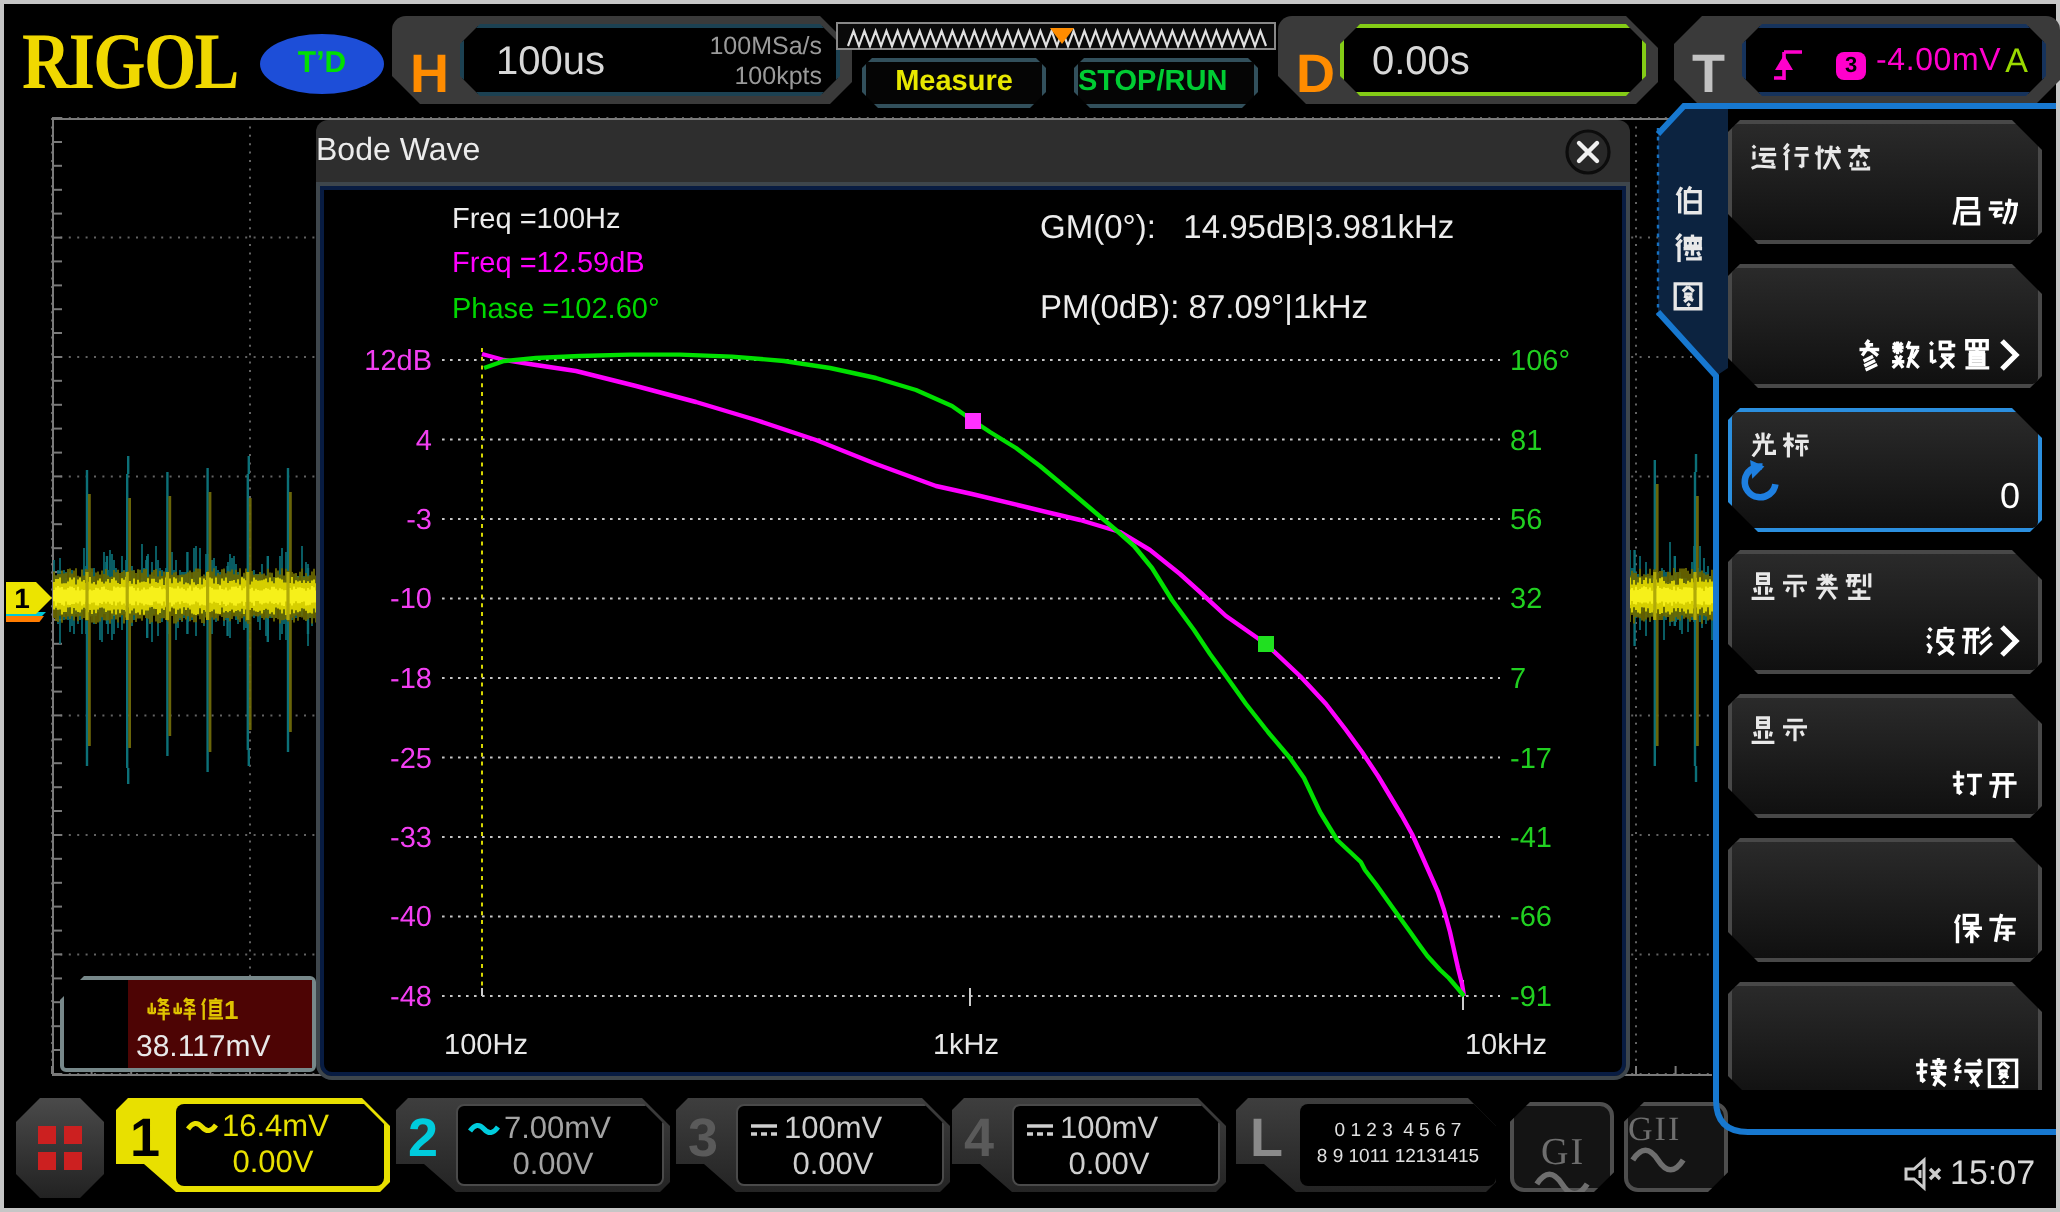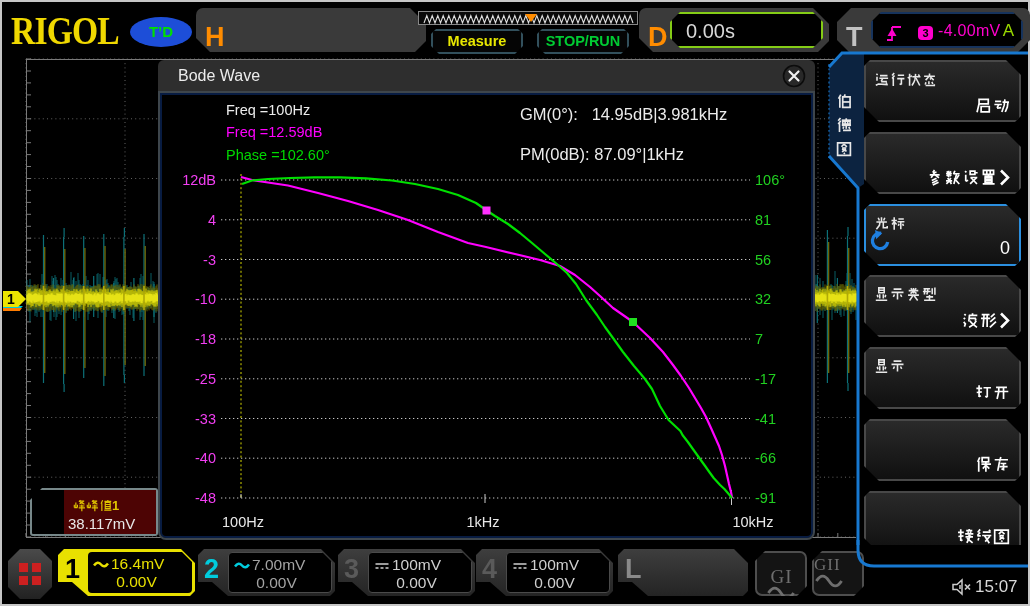--- a/index.html
+++ b/index.html
@@ -176,29 +176,33 @@
           <path d="M40 86L96 86"></path>
         </g>
       </svg><span style="color:#e0c400;font-size:13px;font-weight:bold;vertical-align:middle">1</span></div>
     <div style="position:absolute;left:36px;top:25px;color:#e8e8e8;font-size:15px">38.117mV</div>
   </div>
 <div class="abs" style="left:2px;top:2px;width:1026px;height:53px;background:#000">
     <div class="abs" style="left:9px;top:9px;font-family:'Liberation Serif',serif;font-weight:bold;font-size:40px;line-height:40px;color:#f0d800;transform:scaleX(0.84);transform-origin:left;letter-spacing:-1px">RIGOL</div>
     <div class="abs" style="left:128px;top:15px;width:62px;height:30px;background:#1d4ed8;border-radius:50%;color:#00e000;font-weight:bold;font-size:15px;text-align:center;line-height:30px">T’D</div>
     <div class="abs" style="left:194px;top:6px;width:230px;height:44px;background:#3a3a3a;border-radius:7px;clip-path:polygon(0 0,calc(100% - 16px) 0,100% 16px,100% calc(100% - 11px),calc(100% - 11px) 100%,14px 100%,0 calc(100% - 14px));">
       <div class="abs" style="left:9px;top:16px;color:#ff8c00;font-weight:bold;font-size:27px;line-height:27px">H</div>
+      <div class="abs" style="left:34px;top:4px;width:190px;height:36px;background:#000;border:2px solid #1c4152;border-radius:5px;clip-path:polygon(0 10px,10px 0,calc(100% - 10px) 0,100% 10px,100% calc(100% - 10px),calc(100% - 10px) 100%,10px 100%,0 calc(100% - 10px));">
+        <div class="abs" style="left:16px;top:6px;color:#d8d8d8;font-size:20px">100us</div>
+        <div class="abs" style="right:7px;top:2px;color:#9a9a9a;font-size:12.5px;text-align:right;line-height:15px">100MSa/s<br>100kpts</div>
+      </div>
     </div>
     <div class="abs" style="left:416px;top:9px;width:220px;height:14px;background:#0a0a0a;border:1px solid #888">
       <svg width="214" height="13" viewBox="0 0 214 13" style="position:absolute;left:3px;top:1px">
         <path d="M2 10L4.8 2.5L7.5 10L10.2 2.5L13.0 10L15.8 2.5L18.5 10L21.2 2.5L24.0 10L26.8 2.5L29.5 10L32.2 2.5L35.0 10L37.8 2.5L40.5 10L43.2 2.5L46.0 10L48.8 2.5L51.5 10L54.2 2.5L57.0 10L59.8 2.5L62.5 10L65.2 2.5L68.0 10L70.8 2.5L73.5 10L76.2 2.5L79.0 10L81.8 2.5L84.5 10L87.2 2.5L90.0 10L92.8 2.5L95.5 10L98.2 2.5L101.0 10L103.8 2.5L106.5 10L109.2 2.5L112.0 10L114.8 2.5L117.5 10L120.2 2.5L123.0 10L125.8 2.5L128.5 10L131.2 2.5L134.0 10L136.8 2.5L139.5 10L142.2 2.5L145.0 10L147.8 2.5L150.5 10L153.2 2.5L156.0 10L158.8 2.5L161.5 10L164.2 2.5L167.0 10L169.8 2.5L172.5 10L175.2 2.5L178.0 10L180.8 2.5L183.5 10L186.2 2.5L189.0 10L191.8 2.5L194.5 10L197.2 2.5L200.0 10L202.8 2.5L205.5 10L208.2 2.5L211.0 10" stroke="#e0e0e0" stroke-width="1.1" fill="none"></path>
         <path d="M103 1 L115 1 L109 9 Z" fill="#ff8c00"></path>
       </svg>
     </div>
     <div class="abs" style="left:429px;top:27px;width:92px;height:25px;background:#050505;border:2px solid #32505c;border-radius:3px;clip-path:polygon(0 5px,5px 0,calc(100% - 5px) 0,100% 5px,100% calc(100% - 8px),calc(100% - 8px) 100%,8px 100%,0 calc(100% - 8px));color:#e8e800;font-weight:bold;font-size:14.5px;text-align:center;line-height:21px">Measure</div>
-    <div class="abs" style="left:535px;top:27px;width:92px;height:25px;background:#050505;border:2px solid #32505c;border-radius:3px;clip-path:polygon(0 5px,5px 0,calc(100% - 5px) 0,100% 5px,100% calc(100% - 8px),calc(100% - 8px) 100%,8px 100%,0 calc(100% - 8px));color:#00cc33;font-weight:bold;font-size:14.5px;text-align:center;line-height:21px">STOP/RUN</div>
+    <div class="abs" style="left:535px;top:27px;width:92px;height:25px;background:#050505;border:2px solid #32505c;border-radius:3px;clip-path:polygon(0 5px,5px 0,calc(100% - 5px) 0,100% 5px,100% calc(100% - 8px),calc(100% - 8px) 100%,8px 100%,0 calc(100% - 8px));color:#00cc33;font-weight:bold;font-size:14.5px;text-align:left;line-height:21px">STOP/RUN</div>
     <div class="abs" style="left:637px;top:6px;width:190px;height:44px;background:#3a3a3a;border-radius:7px;clip-path:polygon(0 0,calc(100% - 16px) 0,100% 16px,100% calc(100% - 11px),calc(100% - 11px) 100%,14px 100%,0 calc(100% - 14px));">
       <div class="abs" style="left:9px;top:16px;color:#ff8c00;font-weight:bold;font-size:27px;line-height:27px">D</div>
       <div class="abs" style="left:31px;top:4px;width:153px;height:36px;background:#000;border:2px solid #84cc16;border-radius:5px;clip-path:polygon(0 10px,10px 0,calc(100% - 10px) 0,100% 10px,100% calc(100% - 10px),calc(100% - 10px) 100%,10px 100%,0 calc(100% - 10px));">
         <div class="abs" style="left:14px;top:6px;color:#d8d8d8;font-size:20px">0.00s</div>
       </div>
     </div>
     <div class="abs" style="left:835px;top:6px;width:193px;height:44px;background:#3a3a3a;border-radius:7px;clip-path:polygon(14px 0,100% 0,100% calc(100% - 12px),calc(100% - 12px) 100%,12px 100%,0 calc(100% - 12px),0 14px);">
       <div class="abs" style="left:9px;top:16px;color:#c2c2c2;font-weight:bold;font-size:27px;line-height:27px">T</div>
       <div class="abs" style="left:34px;top:4px;width:152px;height:36px;background:#000;border:2px solid #16335c;border-radius:5px;clip-path:polygon(0 10px,10px 0,calc(100% - 10px) 0,100% 10px,100% calc(100% - 10px),calc(100% - 10px) 100%,10px 100%,0 calc(100% - 10px));">
         <div class="abs" style="left:13px;top:9px"><svg width="16" height="18" viewBox="0 0 32 36" style="vertical-align:middle">
@@ -207,21 +211,21 @@
             </g>
             <path d="M3 24 L21 24 L12 9 Z" fill="#ff00cc"></path>
           </svg></div>
         <div class="abs" style="left:45px;top:12px;width:15px;height:14px;background:#ff00cc;border-radius:4px;color:#000;font-weight:bold;font-size:11px;text-align:center;line-height:14px">3</div>
         <div class="abs" style="left:65px;top:8px;color:#ff00cc;font-size:16px;letter-spacing:0.3px">-4.00mV</div>
         <div class="abs" style="right:7px;top:7px;color:#9ada00;font-size:17px">A</div>
       </div>
     </div>
   </div>
 <div class="abs" style="left:158px;top:60px;width:657px;height:480px">
-    <div class="abs" style="left:0;top:0;width:657px;height:31px;background:#2e2e2e;border-radius:6px 6px 0 0;color:#ececec;font-size:16px;line-height:31px;padding-left:20px">Bode Wave</div>
+    <div class="abs" style="left:0;top:0;width:657px;height:31px;background:#2e2e2e;border-radius:6px 6px 0 0;color:#ececec;font-size:16px;line-height:31px;">Bode Wave</div>
     <svg width="24" height="24" viewBox="0 0 24 24" style="position:absolute;right:9px;top:4px">
       <circle cx="12" cy="12" r="10.5" fill="#282828" stroke="#0c0c0c" stroke-width="1.6"></circle>
       <path d="M7.5 7.5 L16.5 16.5 M16.5 7.5 L7.5 16.5" stroke="#f0f0f0" stroke-width="2.2" stroke-linecap="round"></path>
     </svg>
     <div class="abs" style="left:0;top:31px;width:657px;height:449px;background:#000;border:2px solid #3e464c;box-shadow:inset 0 0 0 2px #081c42;border-radius:0 0 8px 8px"></div>
   </div>
 <div class="abs" style="left:226px;top:102px;color:#ececec;font-size:14.5px">Freq =100Hz</div>
 <div class="abs" style="left:226px;top:124px;color:#ff00ff;font-size:14.5px">Freq =12.59dB</div>
 <div class="abs" style="left:226px;top:147px;color:#00d800;font-size:14.5px">Phase =102.60°</div>
 <div class="abs" style="left:520px;top:105px;color:#ececec;font-size:16.5px">GM(0°):&nbsp;&nbsp; 14.95dB|3.981kHz</div>
@@ -681,20 +685,21 @@
             <g stroke="#cfcfcf" stroke-width="3.4" fill="none">
               <path d="M3 6H29"></path>
               <path d="M3 14H9M13 14H19M23 14H29"></path>
             </g>
           </svg>100mV</div>
         <div class="chv2">0.00V</div>
       </div>
     </div>
     <div class="abs" style="left:616px;top:4px;width:130px;height:47px;background:linear-gradient(#3e3e3e,#242424);border-radius:5px;clip-path:polygon(0 6px,6px 0,calc(100% - 14px) 0,100% 14px,100% calc(100% - 5px),calc(100% - 5px) 100%,30px 100%,14px calc(100% - 14px),0 calc(100% - 14px));">
       <div class="abs" style="left:7px;top:5px;color:#8a8a8a;font-weight:bold;font-size:27px">L</div>
+      <div class="abs" style="left:32px;top:3px;width:98px;height:41px;background:#000;border-radius:4px;clip-path:polygon(0 0,calc(100% - 10px) 0,100% 10px,100% 100%,0 100%);color:#e0e0e0;font-size:9.5px;text-align:center;line-height:13px;padding-top:7px">0 1 2 3&nbsp;&nbsp;4 5 6 7<br>8 9 1011 12131415</div>
     </div>
   </div>
 <div style="position:absolute;left:755px;top:551px;width:52px;height:45px;background:#141414;border:2px solid #4e4e4e;border-radius:7px;clip-path:polygon(0 22%,10px 0,100% 0,100% 78%,calc(100% - 10px) 100%,0 100%);color:#6e6e6e;text-align:center;font-family:'Liberation Serif',serif;">
     <div style="font-size:19px;line-height:17px;margin-top:15px;letter-spacing:1px">G<span style="letter-spacing:0">I</span></div>
     <div style="margin-top:-2px"><svg width="30" height="14" viewBox="0 0 40 20" style="vertical-align:middle">
         <path d="M2 10 Q11 -4 20 10 Q29 24 38 10" stroke="#6e6e6e" stroke-width="4.0" fill="none"></path>
       </svg></div>
   </div>
 <div style="position:absolute;left:812px;top:551px;width:52px;height:45px;background:#141414;border:2px solid #4e4e4e;border-radius:7px;clip-path:polygon(0 22%,10px 0,100% 0,100% 78%,calc(100% - 10px) 100%,0 100%);color:#6e6e6e;text-align:left;font-family:'Liberation Serif',serif;">
     <div style="font-size:17px;line-height:17px;margin-top:3px;letter-spacing:1px">GII</div>

